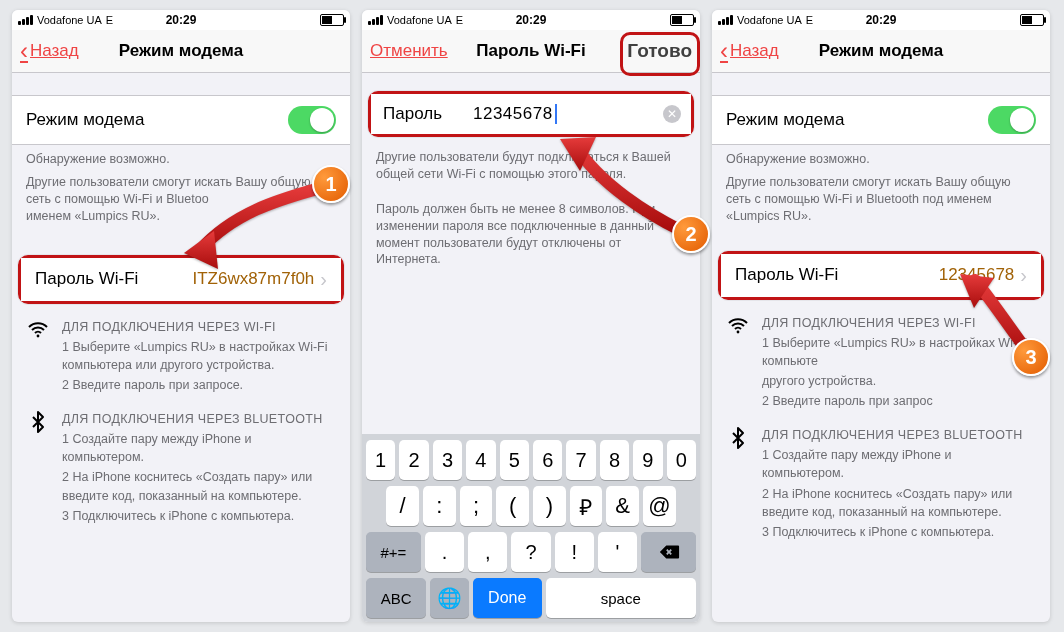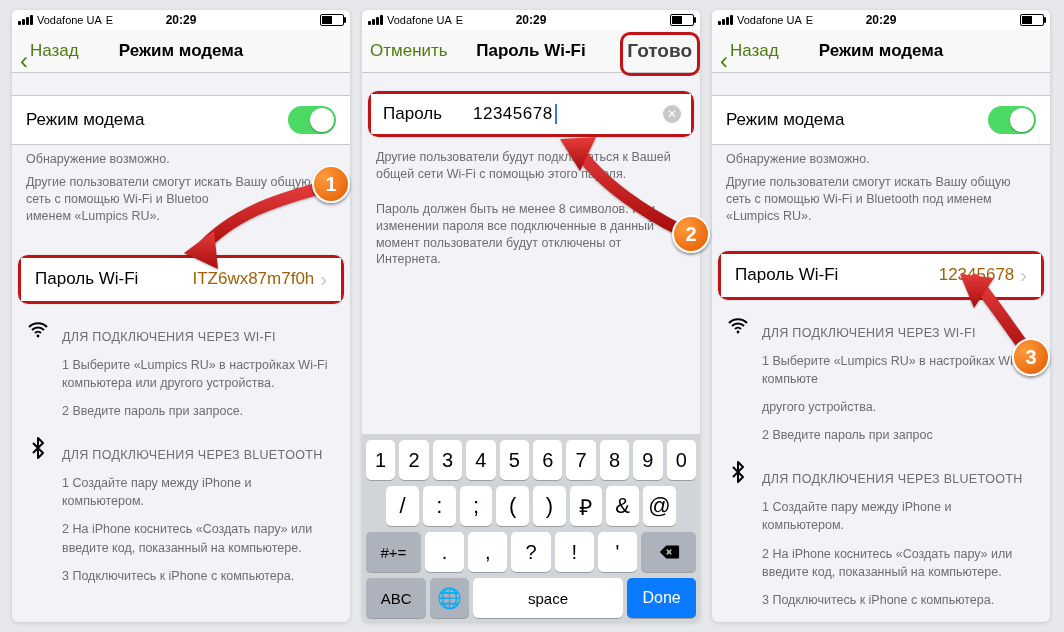--- a/index.html
+++ b/index.html
@@ -65,21 +65,21 @@
   
   .navbar {
     height: 42px;
     background:#f8f8f8;
     border-bottom:1px solid #c8c7cc;
     display:flex;
     align-items:center;
     padding:0 8px;
     position:relative;
   }
-  .nav-left { color:#4d7c0f; font-size:17px; display:flex; align-items:flex-end; gap:2px;}
+  .nav-left { color:#ef4444; font-size:17px; display:flex; align-items:center; gap:2px;text-decoration:underline;}
   .nav-left .chev { font-size:24px; line-height:0; }
   .nav-title{ position:absolute; left:50%; transform:translateX(-50%); font-weight:600; font-size:17px;}
   .nav-right { margin-left:auto; color:#404040; font-size:19px; font-weight:600;}
 
   
   .cell {
     background:#fff;
     border-top:1px solid #c8c7cc;
     border-bottom:1px solid #c8c7cc;
     padding: 10px 14px;
@@ -118,21 +118,21 @@
   .instr {
     display:flex;
     gap:12px;
     padding: 14px 14px 0;
     color:#6d6d72;
   }
   .instr .ico { flex: 0 0 24px; color:#000; }
   .instr .ico svg { width:24px; display:block; }
   .instr .txt { font-size:12.5px; line-height:1.45; }
   .instr .txt .hdr { text-transform:uppercase; letter-spacing:0.3px; margin-bottom:2px; }
-  .instr .txt div { margin-bottom:2px;margin-top:10px; }
+  .instr .txt div { margin-bottom:2px; }
 
   
   .pwd-wrap { margin: 18px 6px 0; }
   .pwd-cell {
     background:#fff; border-radius:0; padding:10px 12px; display:flex; align-items:center;
     position:relative;
   }
   .pwd-cell .lab { width:90px; font-size:17px; }
   .pwd-cell .val { font-size:17px; letter-spacing:0.5px; }
   .pwd-cell .caret { width:2px; height:20px; background:#3478f6; margin-left:2px; }
@@ -341,22 +341,22 @@
         <div class="kkey">'</div>
         <div class="kkey gray wide bksp">
           <svg viewBox="0 0 24 24">
               <path fill="#000" d="M22 5H9L2 12l7 7h13a1 1 0 0 0 1-1V6a1 1 0 0 0-1-1zm-8.3 10.3L12 13.4l-1.7 1.9-1.4-1.4L10.6 12 8.9 10.1l1.4-1.4L12 10.6l1.7-1.9 1.4 1.4L13.4 12l1.7 1.9-1.4 1.4z"></path>
             </svg>
         </div>
       </div>
       <div class="krow r4">
         <div class="kkey gray wide">ABC</div>
         <div class="kkey gray" style="flex:0.9">🌐</div>
+        <div class="kkey done">Done</div>
         <div class="kkey space">space</div>
-        <div class="kkey done">Done</div>
       </div>
     </div>
   </div>
 
   <div class="phone p3">
     <div class="statusbar">
       <div class="signal">
           <span></span>
           <span></span>
           <span></span>

